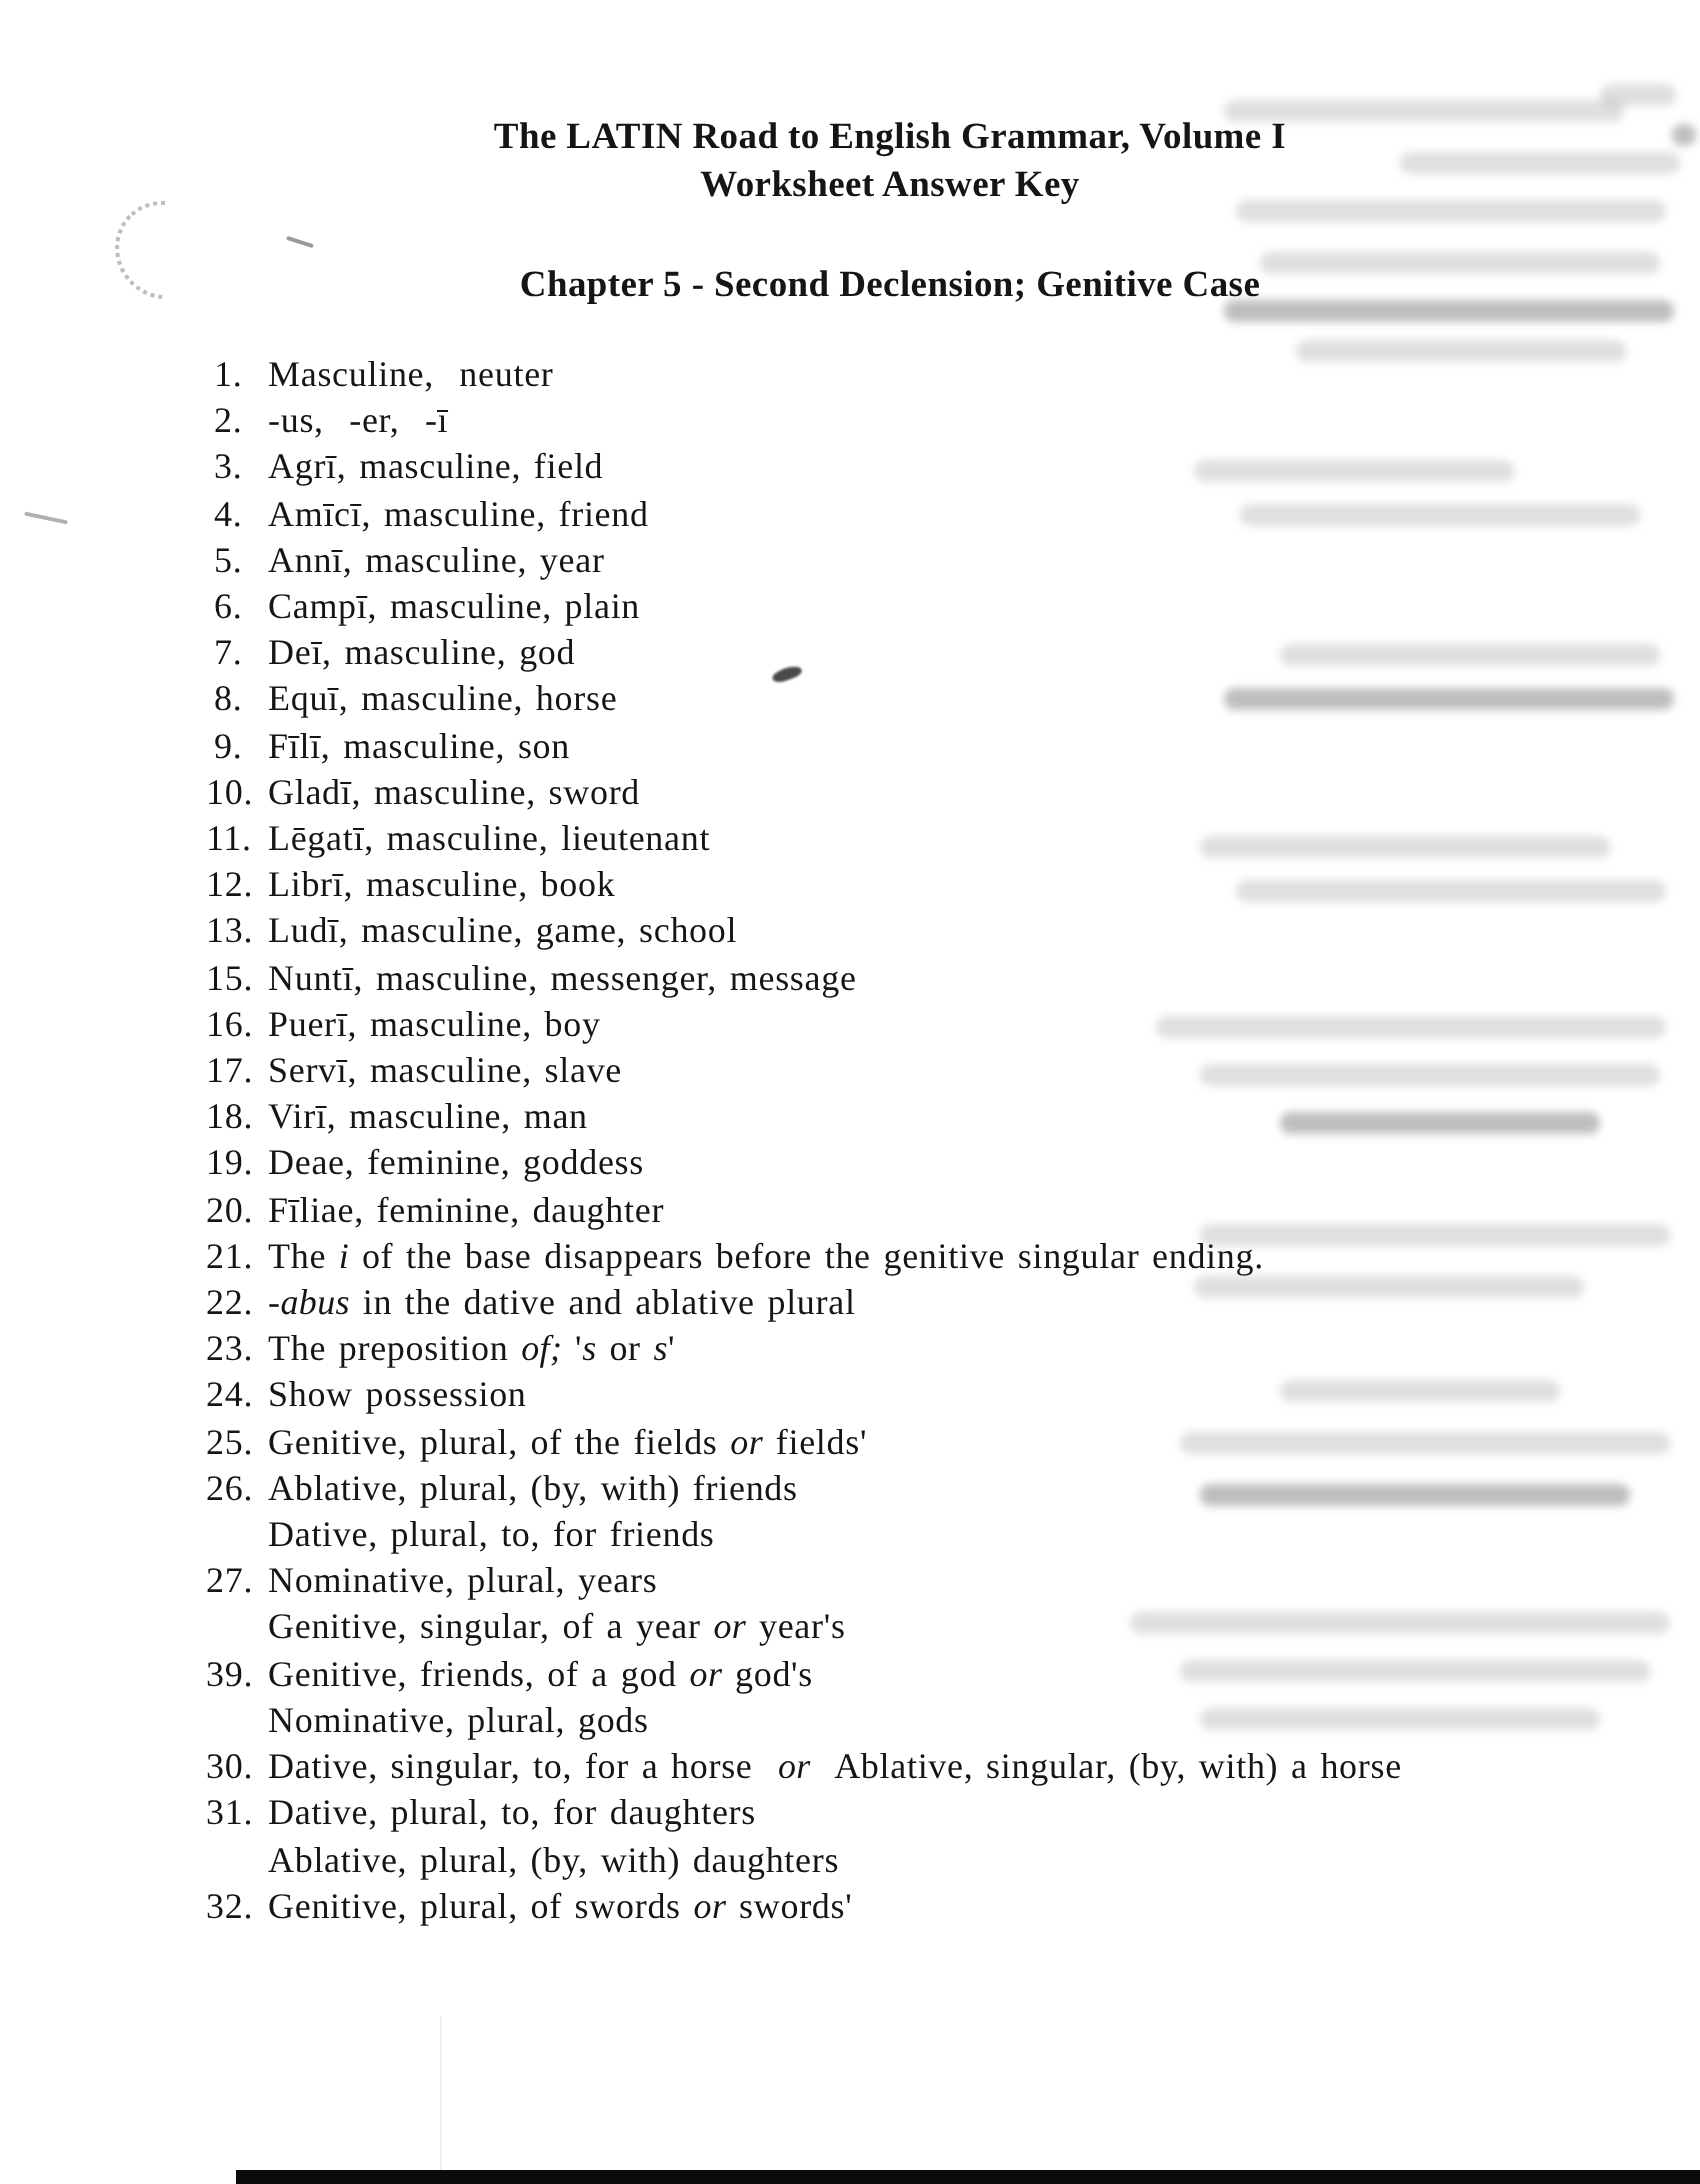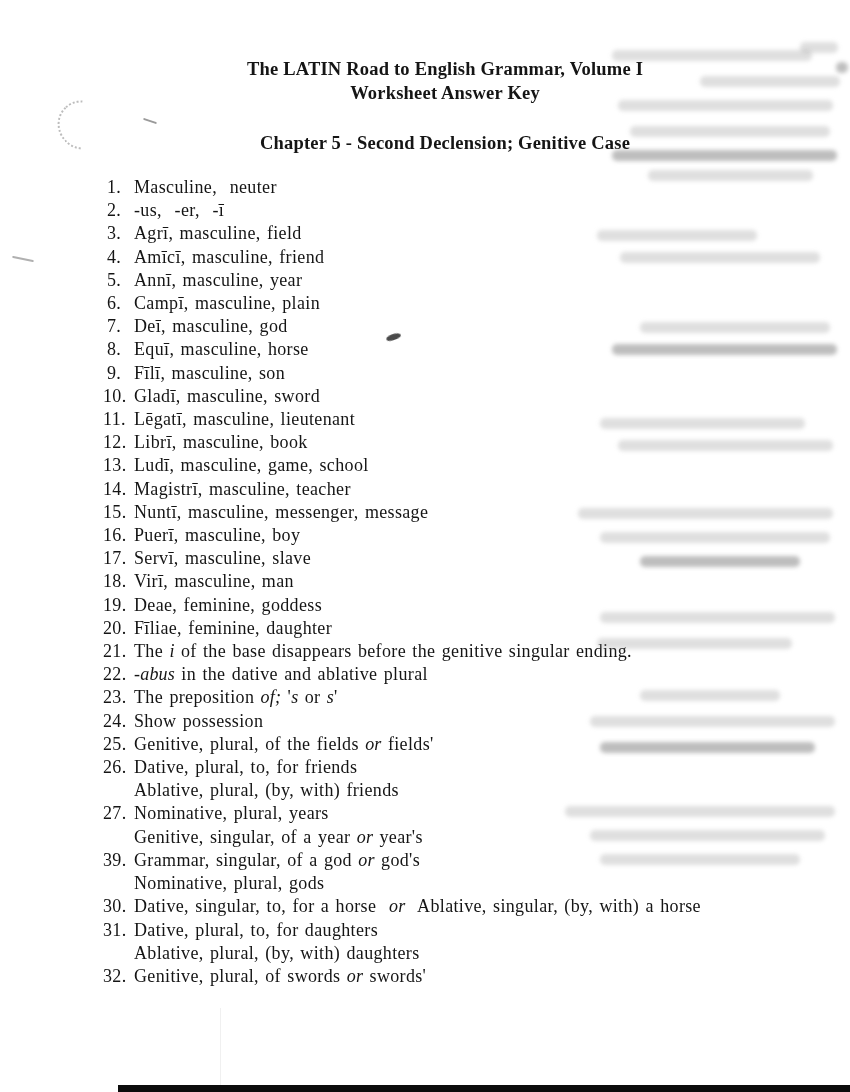--- a/index.html
+++ b/index.html
@@ -177,26 +177,20 @@
           <div class="line"><span>Librī, masculine, book</span></div>
         </div>
       </li>
       <li>
         <span class="num">13.</span>
         <div class="content">
           <div class="line"><span>Ludī, masculine, game, school</span></div>
         </div>
       </li>
       <li>
-        <span class="num">14.</span>
-        <div class="content">
-          <div class="line"><span>Magistrī, masculine, teacher</span></div>
-        </div>
-      </li>
-      <li>
         <span class="num">15.</span>
         <div class="content">
           <div class="line"><span>Nuntī, masculine, messenger, message</span></div>
         </div>
       </li>
       <li>
         <span class="num">16.</span>
         <div class="content">
           <div class="line"><span>Puerī, masculine, boy</span></div>
         </div>
@@ -251,35 +245,35 @@
       </li>
       <li>
         <span class="num">25.</span>
         <div class="content">
           <div class="line"><span>Genitive, plural, of the fields </span><i>or</i><span> fields'</span></div>
         </div>
       </li>
       <li>
         <span class="num">26.</span>
         <div class="content">
+          <div class="line"><span>Ablative, plural, (by, with) friends</span></div>
           <div class="line"><span>Dative, plural, to, for friends</span></div>
-          <div class="line"><span>Ablative, plural, (by, with) friends</span></div>
         </div>
       </li>
       <li>
         <span class="num">27.</span>
         <div class="content">
           <div class="line"><span>Nominative, plural, years</span></div>
           <div class="line"><span>Genitive, singular, of a year </span><i>or</i><span> year's</span></div>
         </div>
       </li>
       <li>
         <span class="num">39.</span>
         <div class="content">
-          <div class="line"><span>Grammar, singular, of a god </span><i>or</i><span> god's</span></div>
+          <div class="line"><span>Genitive, friends, of a god </span><i>or</i><span> god's</span></div>
           <div class="line"><span>Nominative, plural, gods</span></div>
         </div>
       </li>
       <li>
         <span class="num">30.</span>
         <div class="content">
           <div class="line"><span>Dative, singular, to, for a horse  </span><i>or</i><span>  Ablative, singular, (by, with) a horse</span></div>
         </div>
       </li>
       <li>

